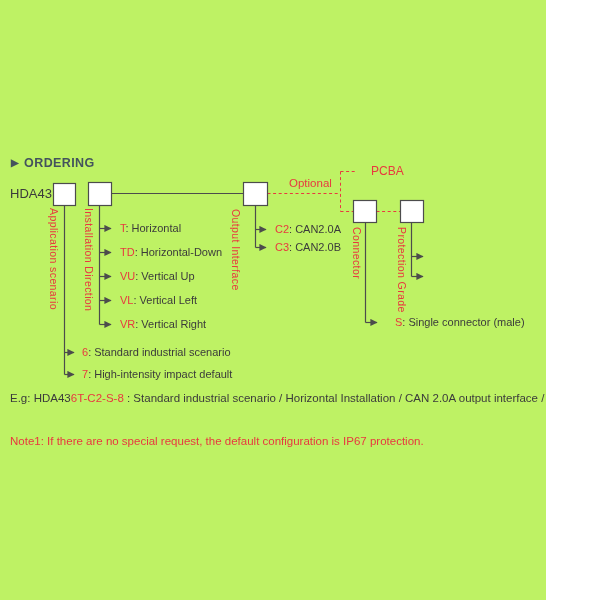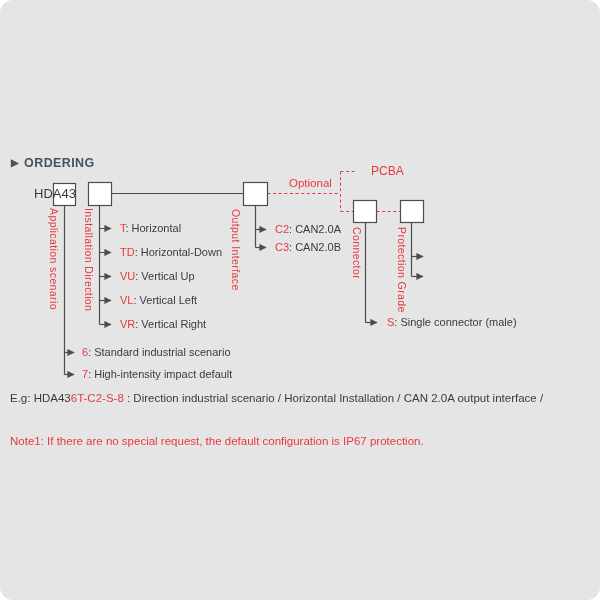--- a/index.html
+++ b/index.html
@@ -3,32 +3,32 @@
 <meta charset="utf-8">
 <style>
   :root{
     --red:#e8393f;
     --ink:#3b3b3b;
     --line:#4c4c4c;
     --header:#44535d;
   }
   html,body{margin:0;padding:0;background:#fff;}
   .canvas{
-    position:relative;width:600px;height:600px;background:#e5e5e5;
-    font-family:"Liberation Sans", sans-serif;overflow:hidden;border-radius:13px;
+    position:relative;width:546px;height:600px;background:#bef264;
+    font-family:"Liberation Sans", sans-serif;overflow:hidden;
   }
   .wires{position:absolute;left:0;top:0;width:600px;height:600px;}
   .box{fill:#ffffff;stroke:var(--line);stroke-width:1.2;}
   .wire{fill:none;stroke:var(--line);stroke-width:1.2;}
   .dash{fill:none;stroke:var(--red);stroke-width:1;stroke-dasharray:3,2.6;}
   .arrhead{fill:var(--line);}
   .header{position:absolute;left:11px;top:156px;font-size:12.5px;font-weight:bold;
           color:var(--header);letter-spacing:.4px;}
   .tri{font-size:10px;margin-right:5px;display:inline-block;transform:translateY(-1px);}
-  .model{position:absolute;left:10px;top:186px;font-size:13px;color:var(--ink);margin-left:24px;}
+  .model{position:absolute;left:10px;top:186px;font-size:13px;color:var(--ink);}
   .vlabel{position:absolute;writing-mode:vertical-rl;text-orientation:mixed;
           font-size:10.5px;color:var(--red);letter-spacing:.4px;white-space:nowrap;}
   .opt{position:absolute;font-size:11px;line-height:14px;color:var(--ink);white-space:nowrap;}
   .opt .code{color:var(--red);}
   .opt .desc{margin-left:3px;}
   .flag{position:absolute;font-size:11.5px;color:var(--red);white-space:nowrap;}
   .example{position:absolute;left:10px;font-size:11.5px;line-height:14px;
            color:var(--ink);white-space:nowrap;}
   .example .code{color:var(--red);}
   .note{position:absolute;left:10px;top:435px;font-size:11.5px;color:var(--red);white-space:nowrap;}
@@ -120,24 +120,24 @@
     <span class="code">7</span><span>:</span><span class="desc">High-intensity impact default</span>
   </div>
 
   <div class="opt" style="left:275px;top:222px;">
     <span class="code">C2</span><span>:</span><span class="desc">CAN2.0A</span>
   </div>
   <div class="opt" style="left:275px;top:240px;">
     <span class="code">C3</span><span>:</span><span class="desc">CAN2.0B</span>
   </div>
 
-  <div class="opt" style="left:387px;top:315px;">
+  <div class="opt" style="left:395px;top:315px;">
     <span class="code">S</span><span>:</span><span class="desc">Single connector (male)</span>
   </div>
 
 
   <div class="example" style="top:391px;">
-    <span>E.g: HDA43</span><span class="code">6T-C2-S-8</span><span> : Direction industrial scenario / Horizontal Installation / CAN 2.0A output interface /</span>
+    <span>E.g: HDA43</span><span class="code">6T-C2-S-8</span><span> : Standard industrial scenario / Horizontal Installation / CAN 2.0A output interface /</span>
   </div>
 
   <div class="note">Note1: If there are no special request, the default configuration is IP67 protection.</div>
 
 </div>
 
 </body></html>

